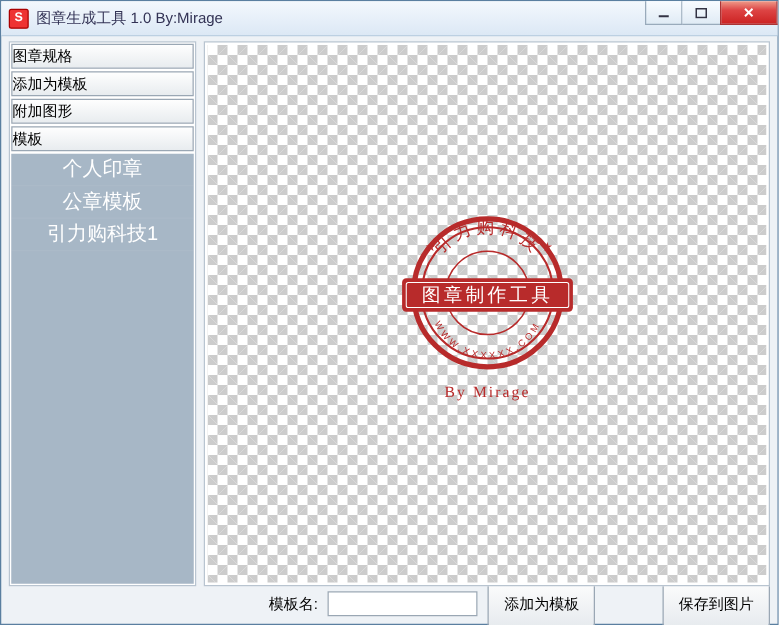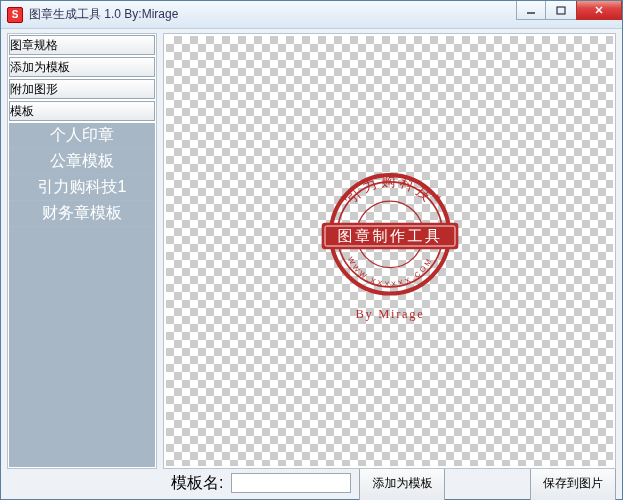--- a/index.html
+++ b/index.html
@@ -25,21 +25,21 @@
     linear-gradient(45deg,transparent 75%,#ccc 75%),
     linear-gradient(-45deg,transparent 75%,#ccc 75%);
     background-size: 16px 16px;
     background-position: 0 0, 0 8px, 8px -8px, -8px 0;
     background-color: #fff;
   }
   .seal { position: relative; z-index: 2; width: 200px; height: 200px; display: flex; align-items: center; justify-content: center; }
   .seal-svg { width: 100%; height: 100%; }
   .bottombar { height: 28px; display: flex; align-items: center; padding: 0 6px 4px 6px; gap: 8px; }
   .spacer { width: 156px; }
-  .lbl { font-size: 16px; }
+  .lbl { font-size: 12px; margin-left: 44px; }
   .tmpinput { width: 120px; height: 20px; border: 1px solid #9aa7b4; background: #fff; padding: 0 4px; font-size: 12px; }
   .btn { height: 39px; padding: 0 12px; border: 1px solid #9aa7b4; background: linear-gradient(#fdfdfd,#e6eaee); font-size: 12px; cursor: pointer; min-width: 84px; }
   .flexgap { flex: 1; }
 </style>
 </head>
 <body>
 
 <div class="window">
 
   <div class="titlebar">
@@ -83,23 +83,20 @@
       <div class="templist">
         <div class="tmpitem">
             <span>个人印章</span>
           </div>
         <div class="tmpitem">
             <span>公章模板</span>
           </div>
         <div class="tmpitem">
             <span>引力购科技1</span>
           </div>
-        <div class="tmpitem">
-            <span>财务章模板</span>
-          </div>
       </div>
     </div>
 
     <div class="canvas-area">
       <div class="checker"></div>
       <div class="seal">
         <svg class="seal-svg" viewBox="0 0 200 240">
           <defs>
             <path id="topArc" d="M 42 100 A 58 58 0 0 1 158 100"></path>
             <path id="botArc" d="M 45 108 A 55 55 0 0 0 155 108"></path>

